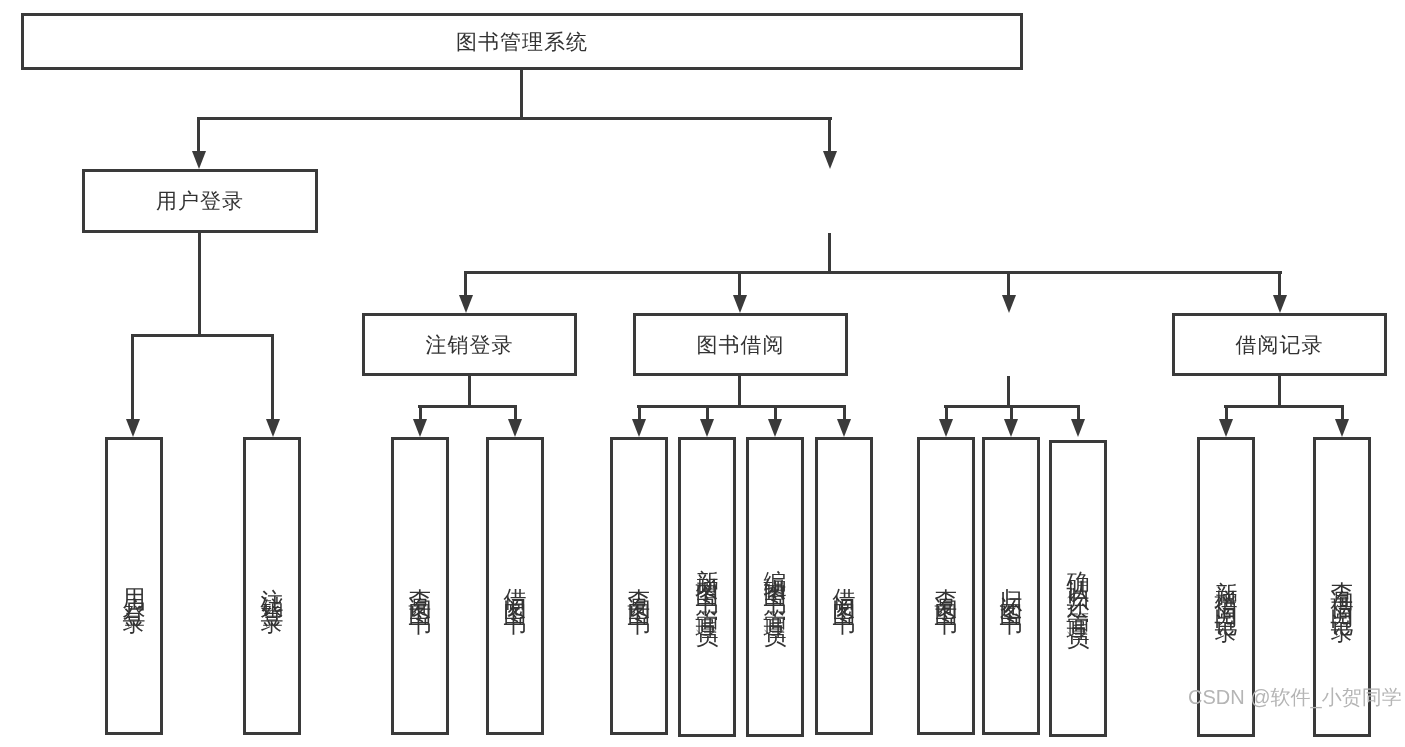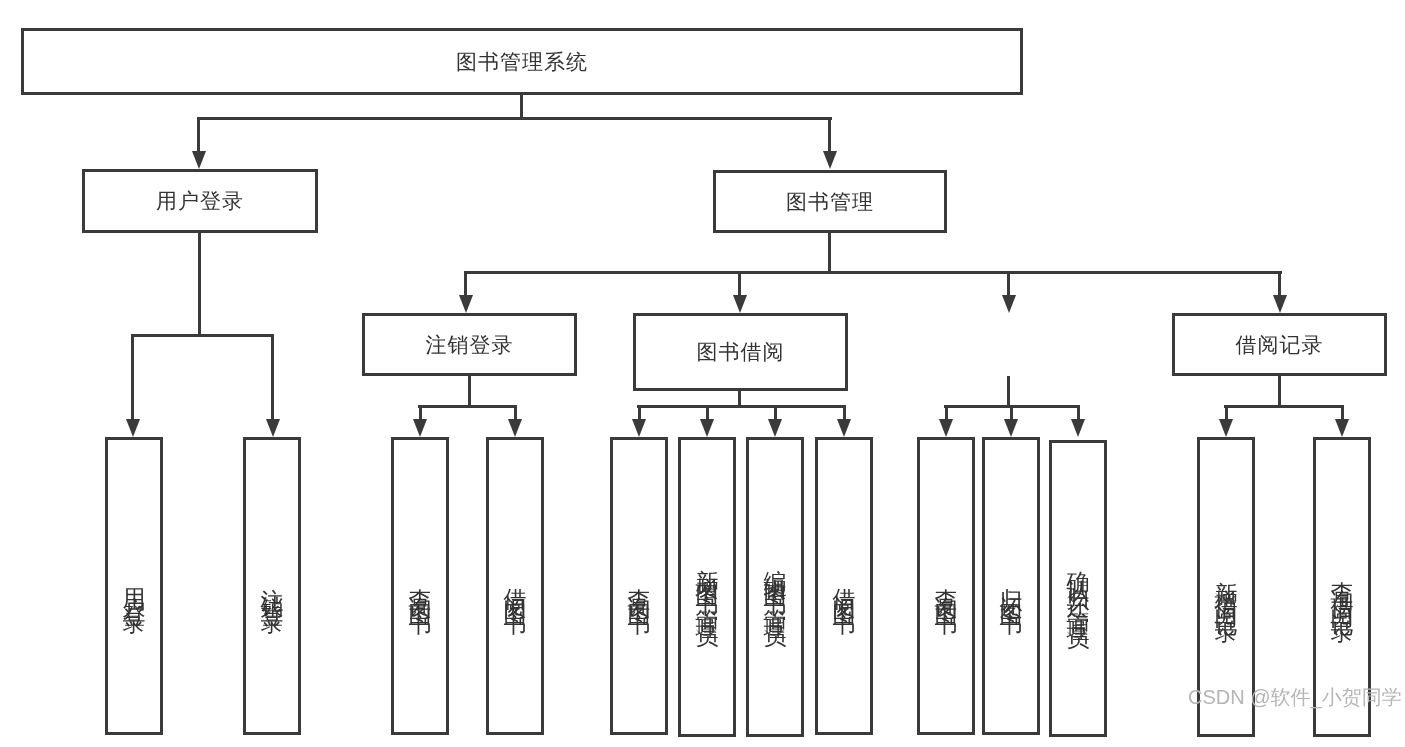--- a/index.html
+++ b/index.html
@@ -65,36 +65,33 @@
     color: var(--wm);
     z-index: 5;
     white-space: nowrap;
   }
 </style>
 </head>
 <body>
 
 <div id="canvas">
 
-  <div class="box" style="left:21px; top:13px; width:1002px; height:67px;margin-top:15px;">
+  <div class="box" style="left:21px; top:13px; width:1002px; height:57px;">
     <span>图书管理系统</span>
   </div>
 
   <div class="vl" style="left:520px; top:69px; height:50px;"></div>
   <div class="hl" style="left:197px; top:117px; width:635px;"></div>
   <div class="vl" style="left:197px; top:117px; height:34px;"></div>
   <div class="arr" style="left:192px; top:151px;"></div>
   <div class="vl" style="left:828px; top:117px; height:34px;"></div>
   <div class="arr" style="left:823px; top:151px;"></div>
 
   <div class="box" style="left:82px; top:169px; width:236px; height:64px;">
     <span>用户登录</span>
-  </div>
-  <div class="box" style="left:713px; top:170px; width:234px; height:63px;">
-    <span>图书管理</span>
   </div>
 
   <div class="vl" style="left:198px; top:233px; height:103px;"></div>
   <div class="hl" style="left:131px; top:334px; width:143px;"></div>
   <div class="vl" style="left:131px; top:334px; height:85px;"></div>
   <div class="arr" style="left:126px; top:419px;"></div>
   <div class="vl" style="left:271px; top:334px; height:85px;"></div>
   <div class="arr" style="left:266px; top:419px;"></div>
 
   <div class="vl" style="left:828px; top:233px; height:41px;"></div>
@@ -104,21 +101,21 @@
   <div class="vl" style="left:738px; top:271px; height:24px;"></div>
   <div class="arr" style="left:733px; top:295px;"></div>
   <div class="vl" style="left:1007px; top:271px; height:24px;"></div>
   <div class="arr" style="left:1002px; top:295px;"></div>
   <div class="vl" style="left:1278px; top:271px; height:24px;"></div>
   <div class="arr" style="left:1273px; top:295px;"></div>
 
   <div class="box" style="left:362px; top:313px; width:215px; height:63px;">
     <span>注销登录</span>
   </div>
-  <div class="box" style="left:633px; top:313px; width:215px; height:78px;">
+  <div class="box" style="left:633px; top:313px; width:215px; height:63px;">
     <span>图书借阅</span>
   </div>
   <div class="box" style="left:1172px; top:313px; width:215px; height:63px;">
     <span>借阅记录</span>
   </div>
 
   <div class="vl" style="left:468px; top:376px; height:32px;"></div>
   <div class="hl" style="left:418px; top:405px; width:99px;"></div>
   <div class="vl" style="left:419px; top:405px; height:14px;"></div>
   <div class="arr" style="left:413px; top:419px;"></div>

